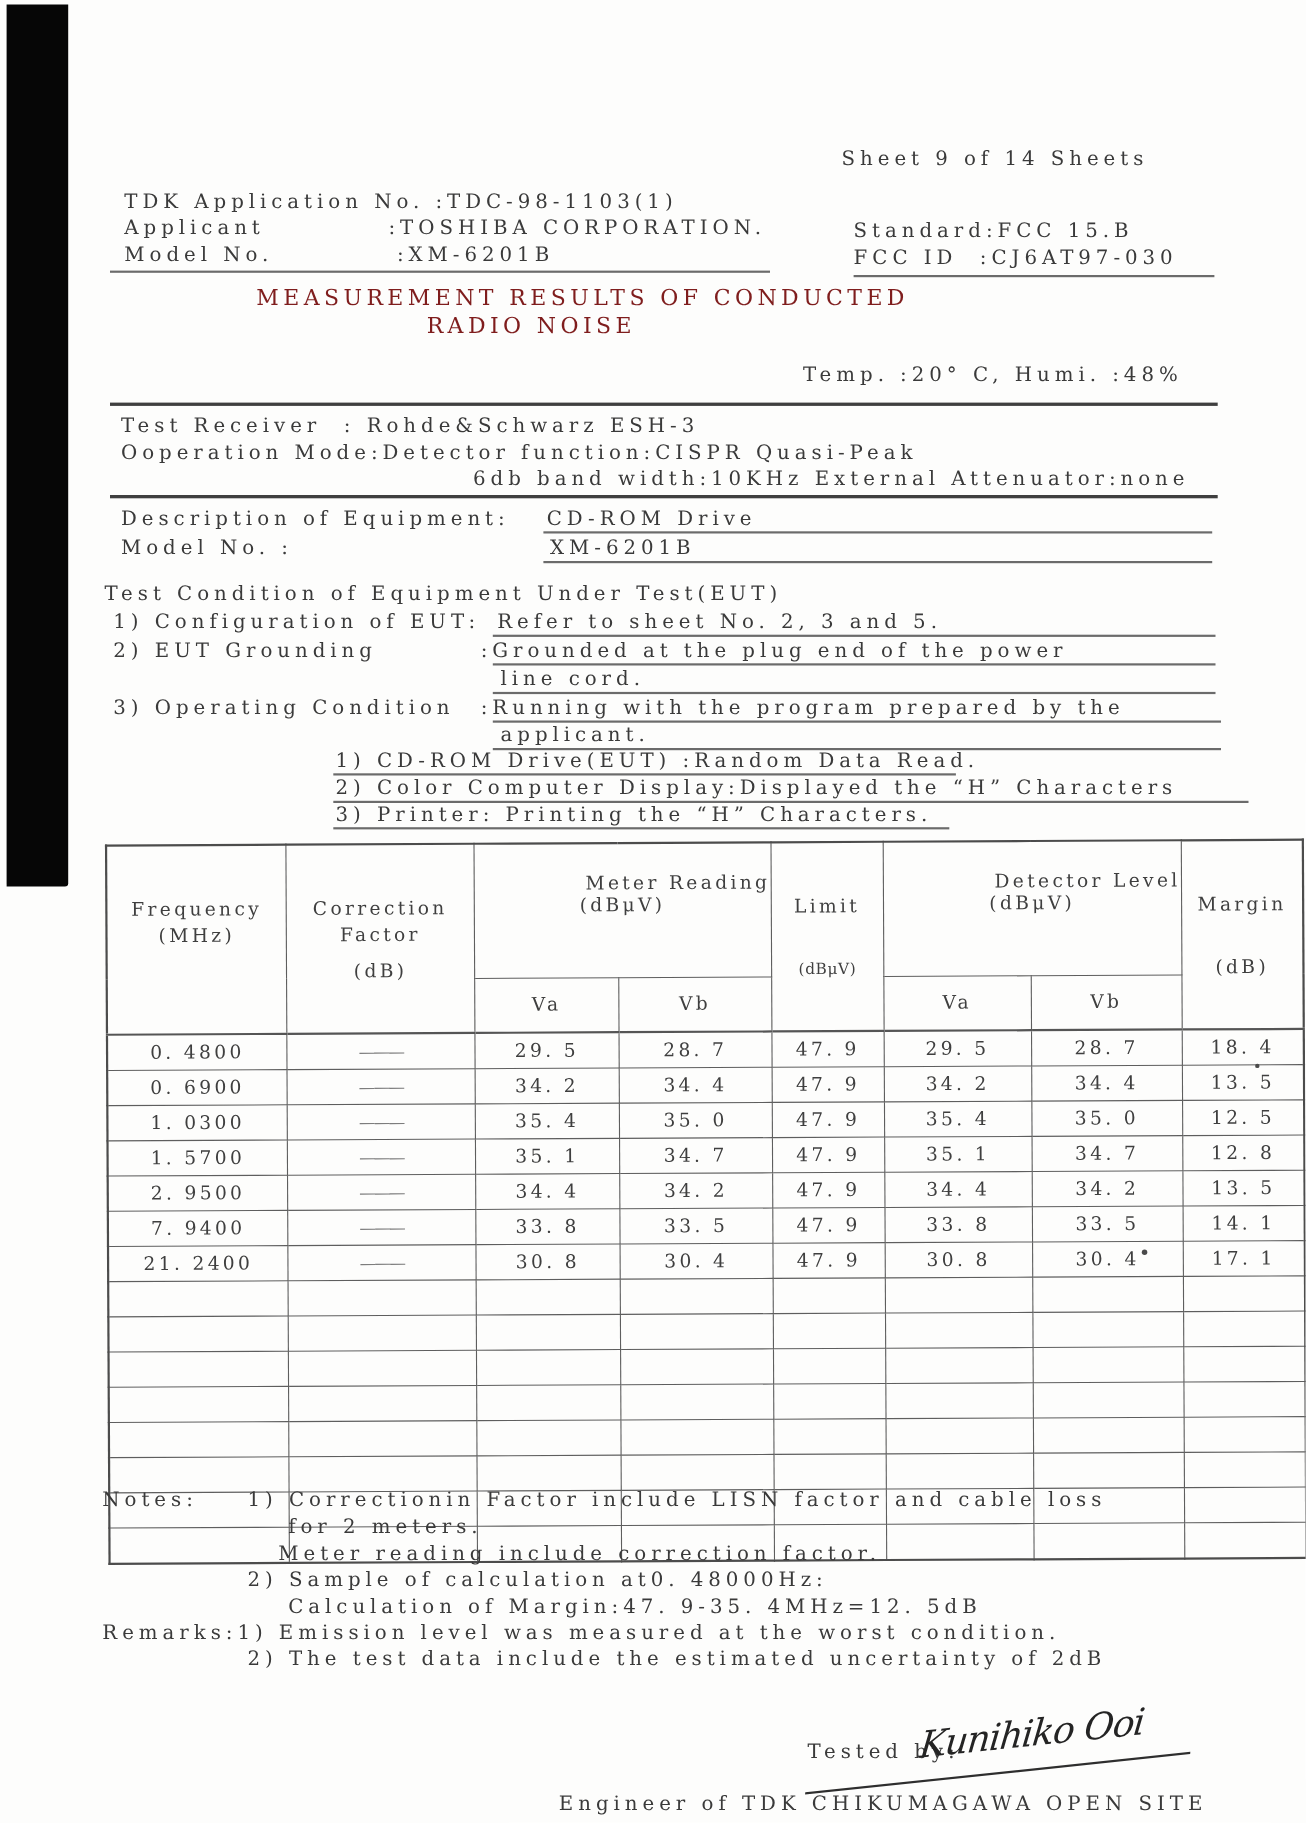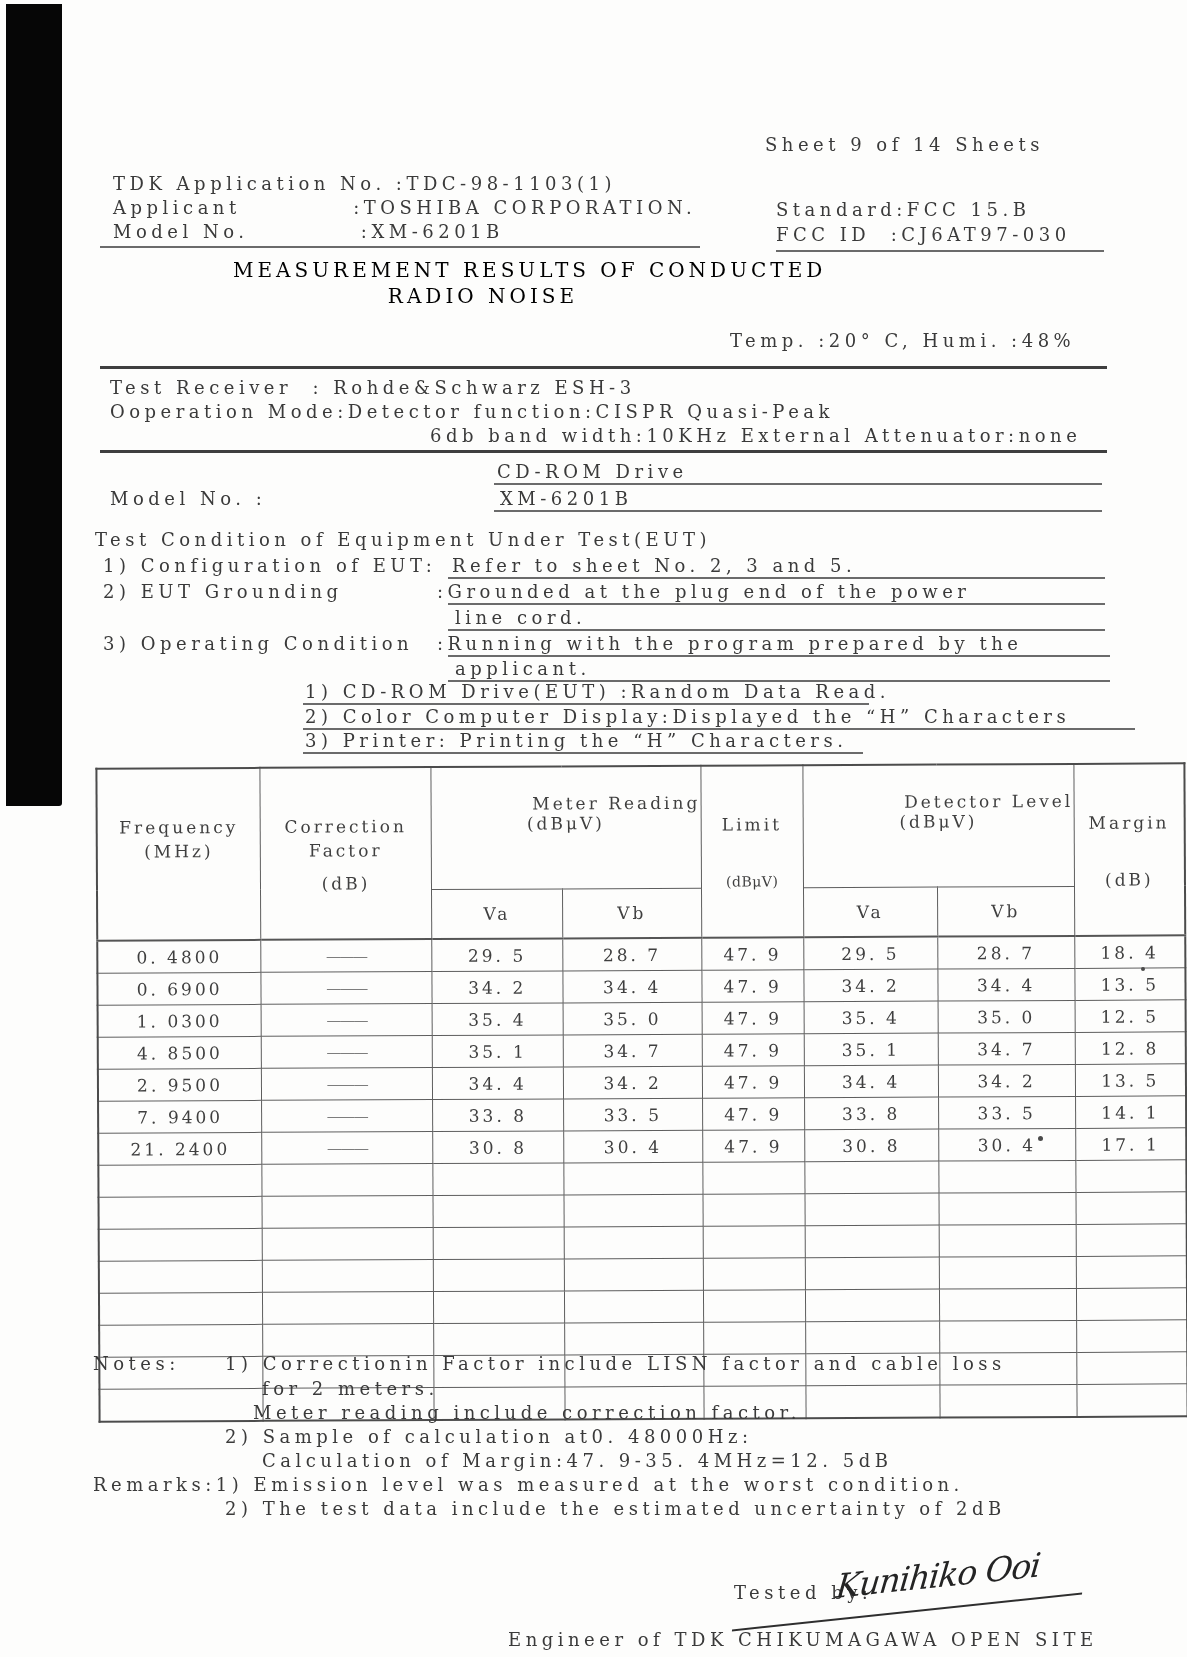--- a/index.html
+++ b/index.html
@@ -15,21 +15,21 @@
     position:absolute;left:6px;top:4px;width:56px;height:802px;
     background:#060606;border-radius:0 0 3px 0;
   }
   .line{
     position:absolute;
     font-size:18px;line-height:24px;
     letter-spacing:4.5px;
     white-space:pre;
     color:#3a3a3a;
   }
-  .title-line{font-size:20px;letter-spacing:4px;text-align:center;width:500px;color:#000000;}
+  .title-line{font-size:20px;letter-spacing:4px;text-align:center;width:500px;color:#7f1d1d;}
   .rule{position:absolute;height:1.6px;background:#6b6b6b;}
   .rule.thick{height:2.6px;background:#3f3f3f;}
   .rule.sig{height:2.2px;background:#2e2e2e;}
   .dot{position:absolute;background:#4a4a4a;border-radius:50%;}
 
   
   .results{
     position:absolute;left:97px;top:765px;
     transform:rotate(-0.28deg);
   }
@@ -91,20 +91,21 @@
   <div class="line title-line" style="left:233px;top:284px">RADIO NOISE</div>
 
   <div class="line" style="left:730px;top:329px">Temp. :20° C, Humi. :48%</div>
 
   <div class="rule thick" style="left:100px;top:366px;width:1007px"></div>
   <div class="line" style="left:110px;top:376px">Test Receiver  : Rohde&amp;Schwarz ESH-3</div>
   <div class="line" style="left:110px;top:400px">Ooperation Mode:Detector function:CISPR Quasi-Peak</div>
   <div class="line" style="left:430px;top:424px">6db band width:10KHz External Attenuator:none</div>
   <div class="rule thick" style="left:100px;top:450px;width:1007px"></div>
 
+  <div class="line" style="left:110px;top:460px">Description of Equipment:</div>
   <div class="line" style="left:497px;top:460px">CD-ROM Drive</div>
   <div class="rule" style="left:494px;top:483px;width:608px"></div>
   <div class="line" style="left:110px;top:487px">Model No. :</div>
   <div class="line" style="left:500px;top:487px">XM-6201B</div>
   <div class="rule" style="left:494px;top:510px;width:608px"></div>
 
   <div class="line" style="left:95px;top:528px">Test Condition of Equipment Under Test(EUT)</div>
 
   <div class="line" style="left:103px;top:554px">1) Configuration of EUT:</div>
   <div class="line" style="left:452px;top:554px">Refer to sheet No. 2, 3 and 5.</div>
@@ -194,21 +195,21 @@
             <td>1. 0300</td>
             <td class="dash">———</td>
             <td>35. 4</td>
             <td>35. 0</td>
             <td>47. 9</td>
             <td>35. 4</td>
             <td>35. 0</td>
             <td>12. 5</td>
           </tr>
           <tr>
-            <td>4. 8500</td>
+            <td>1. 5700</td>
             <td class="dash">———</td>
             <td>35. 1</td>
             <td>34. 7</td>
             <td>47. 9</td>
             <td>35. 1</td>
             <td>34. 7</td>
             <td>12. 8</td>
           </tr>
           <tr>
             <td>2. 9500</td>

